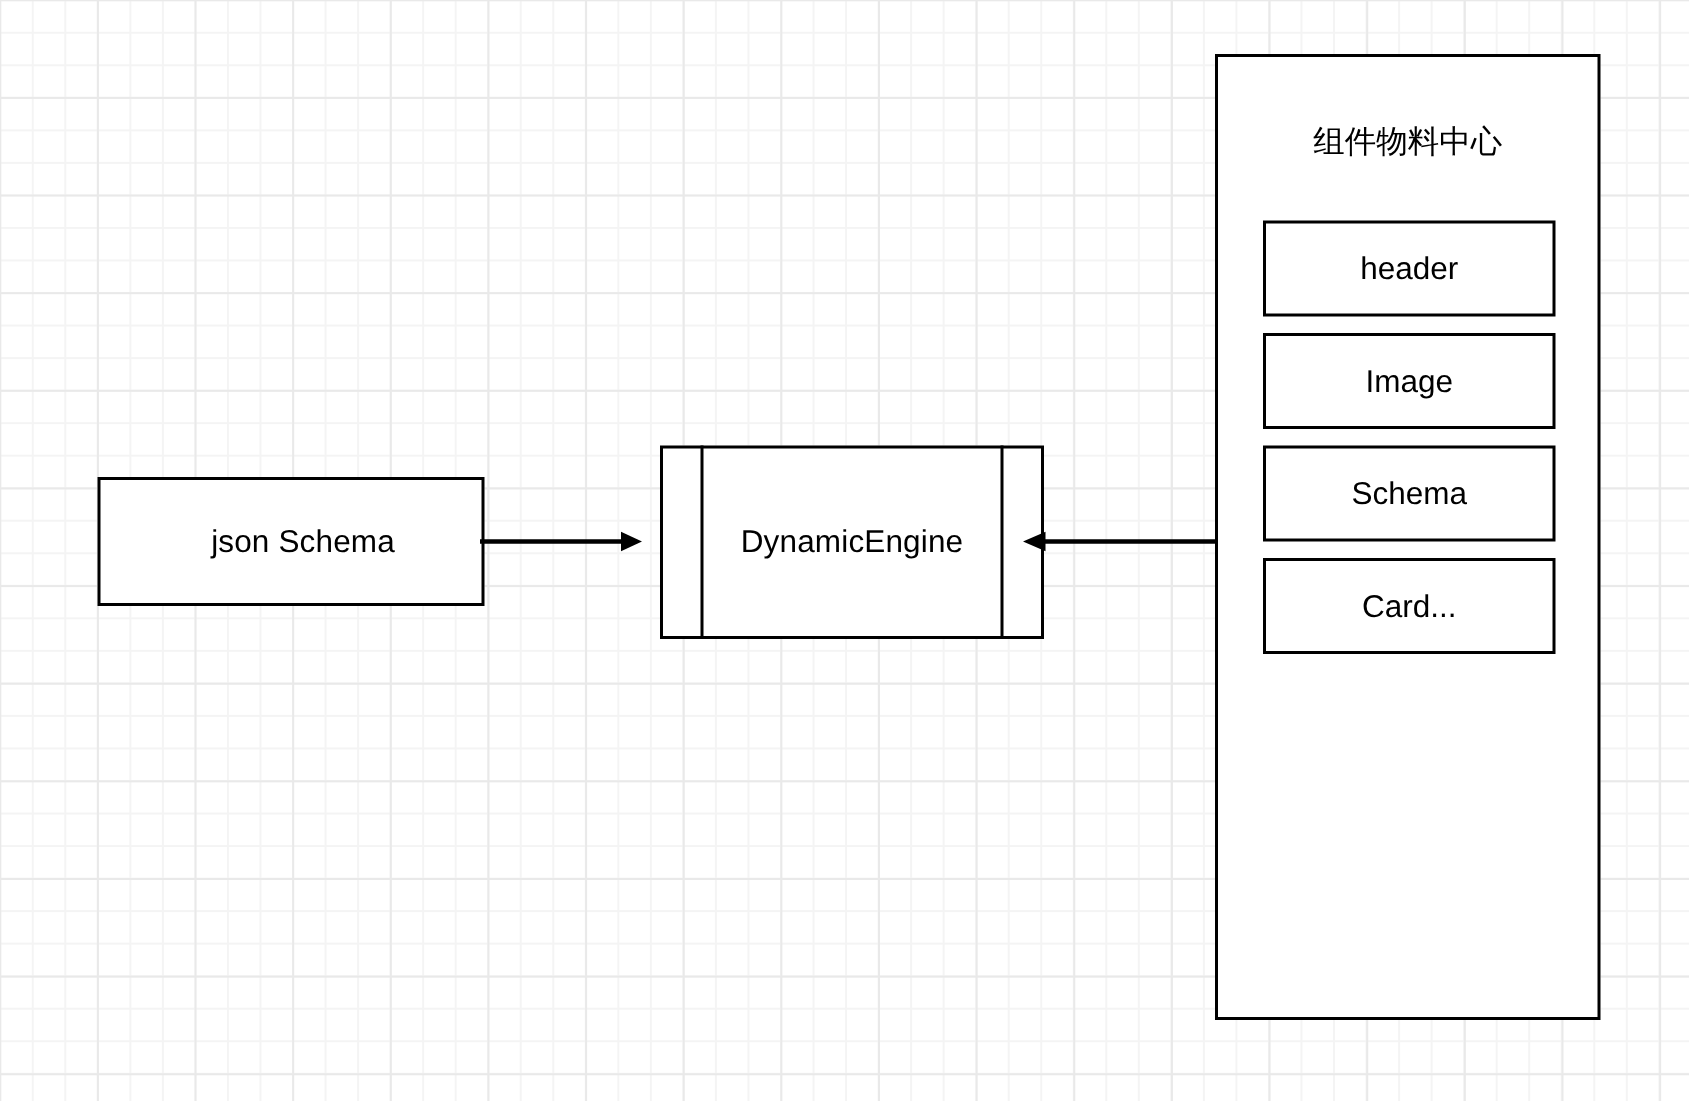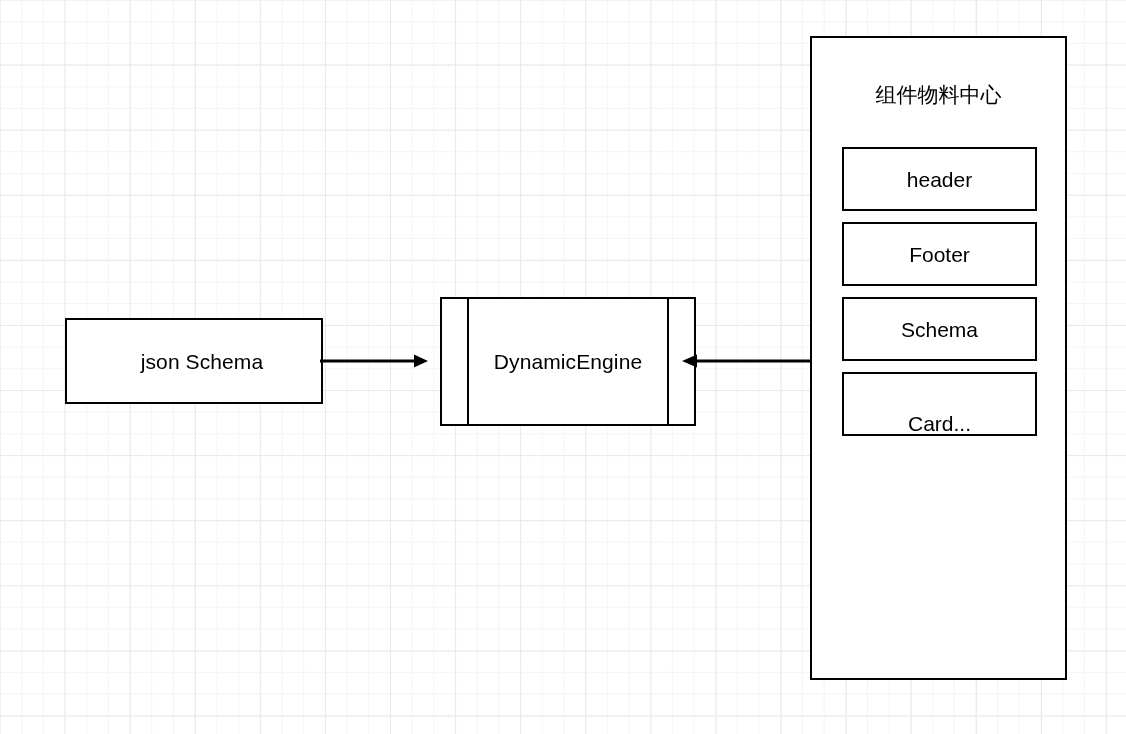--- a/index.html
+++ b/index.html
@@ -112,21 +112,21 @@
     box-sizing: border-box;
     width: 195px;
     height: 64px;
     border: 2px solid #000000;
     background: #ffffff;
     display: flex;
     align-items: center;
     justify-content: center;
     margin-bottom: 11px;
   }
-  .material-item:last-child { margin-bottom: 0; align-items: flex-end; }
+  .material-item:last-child { margin-bottom: 0; }
   .material-item-label {
     font-size: 21px;
     line-height: 1;
     color: #000000;
     white-space: nowrap;
   }
 
   
   .connector {
     position: absolute;
@@ -160,21 +160,21 @@
     <polygon points="4,21 19,14.5 19,27.5" fill="#000000"></polygon>
   </svg>
 
   <div class="node" id="material-center-panel">
     <div id="material-center-title">组件物料中心</div>
     <div id="material-center-items">
       <div class="material-item">
         <span class="material-item-label">header</span>
       </div>
       <div class="material-item">
-        <span class="material-item-label">Footer</span>
+        <span class="material-item-label">Image</span>
       </div>
       <div class="material-item">
         <span class="material-item-label">Schema</span>
       </div>
       <div class="material-item">
         <span class="material-item-label">Card...</span>
       </div>
     </div>
   </div>
 

